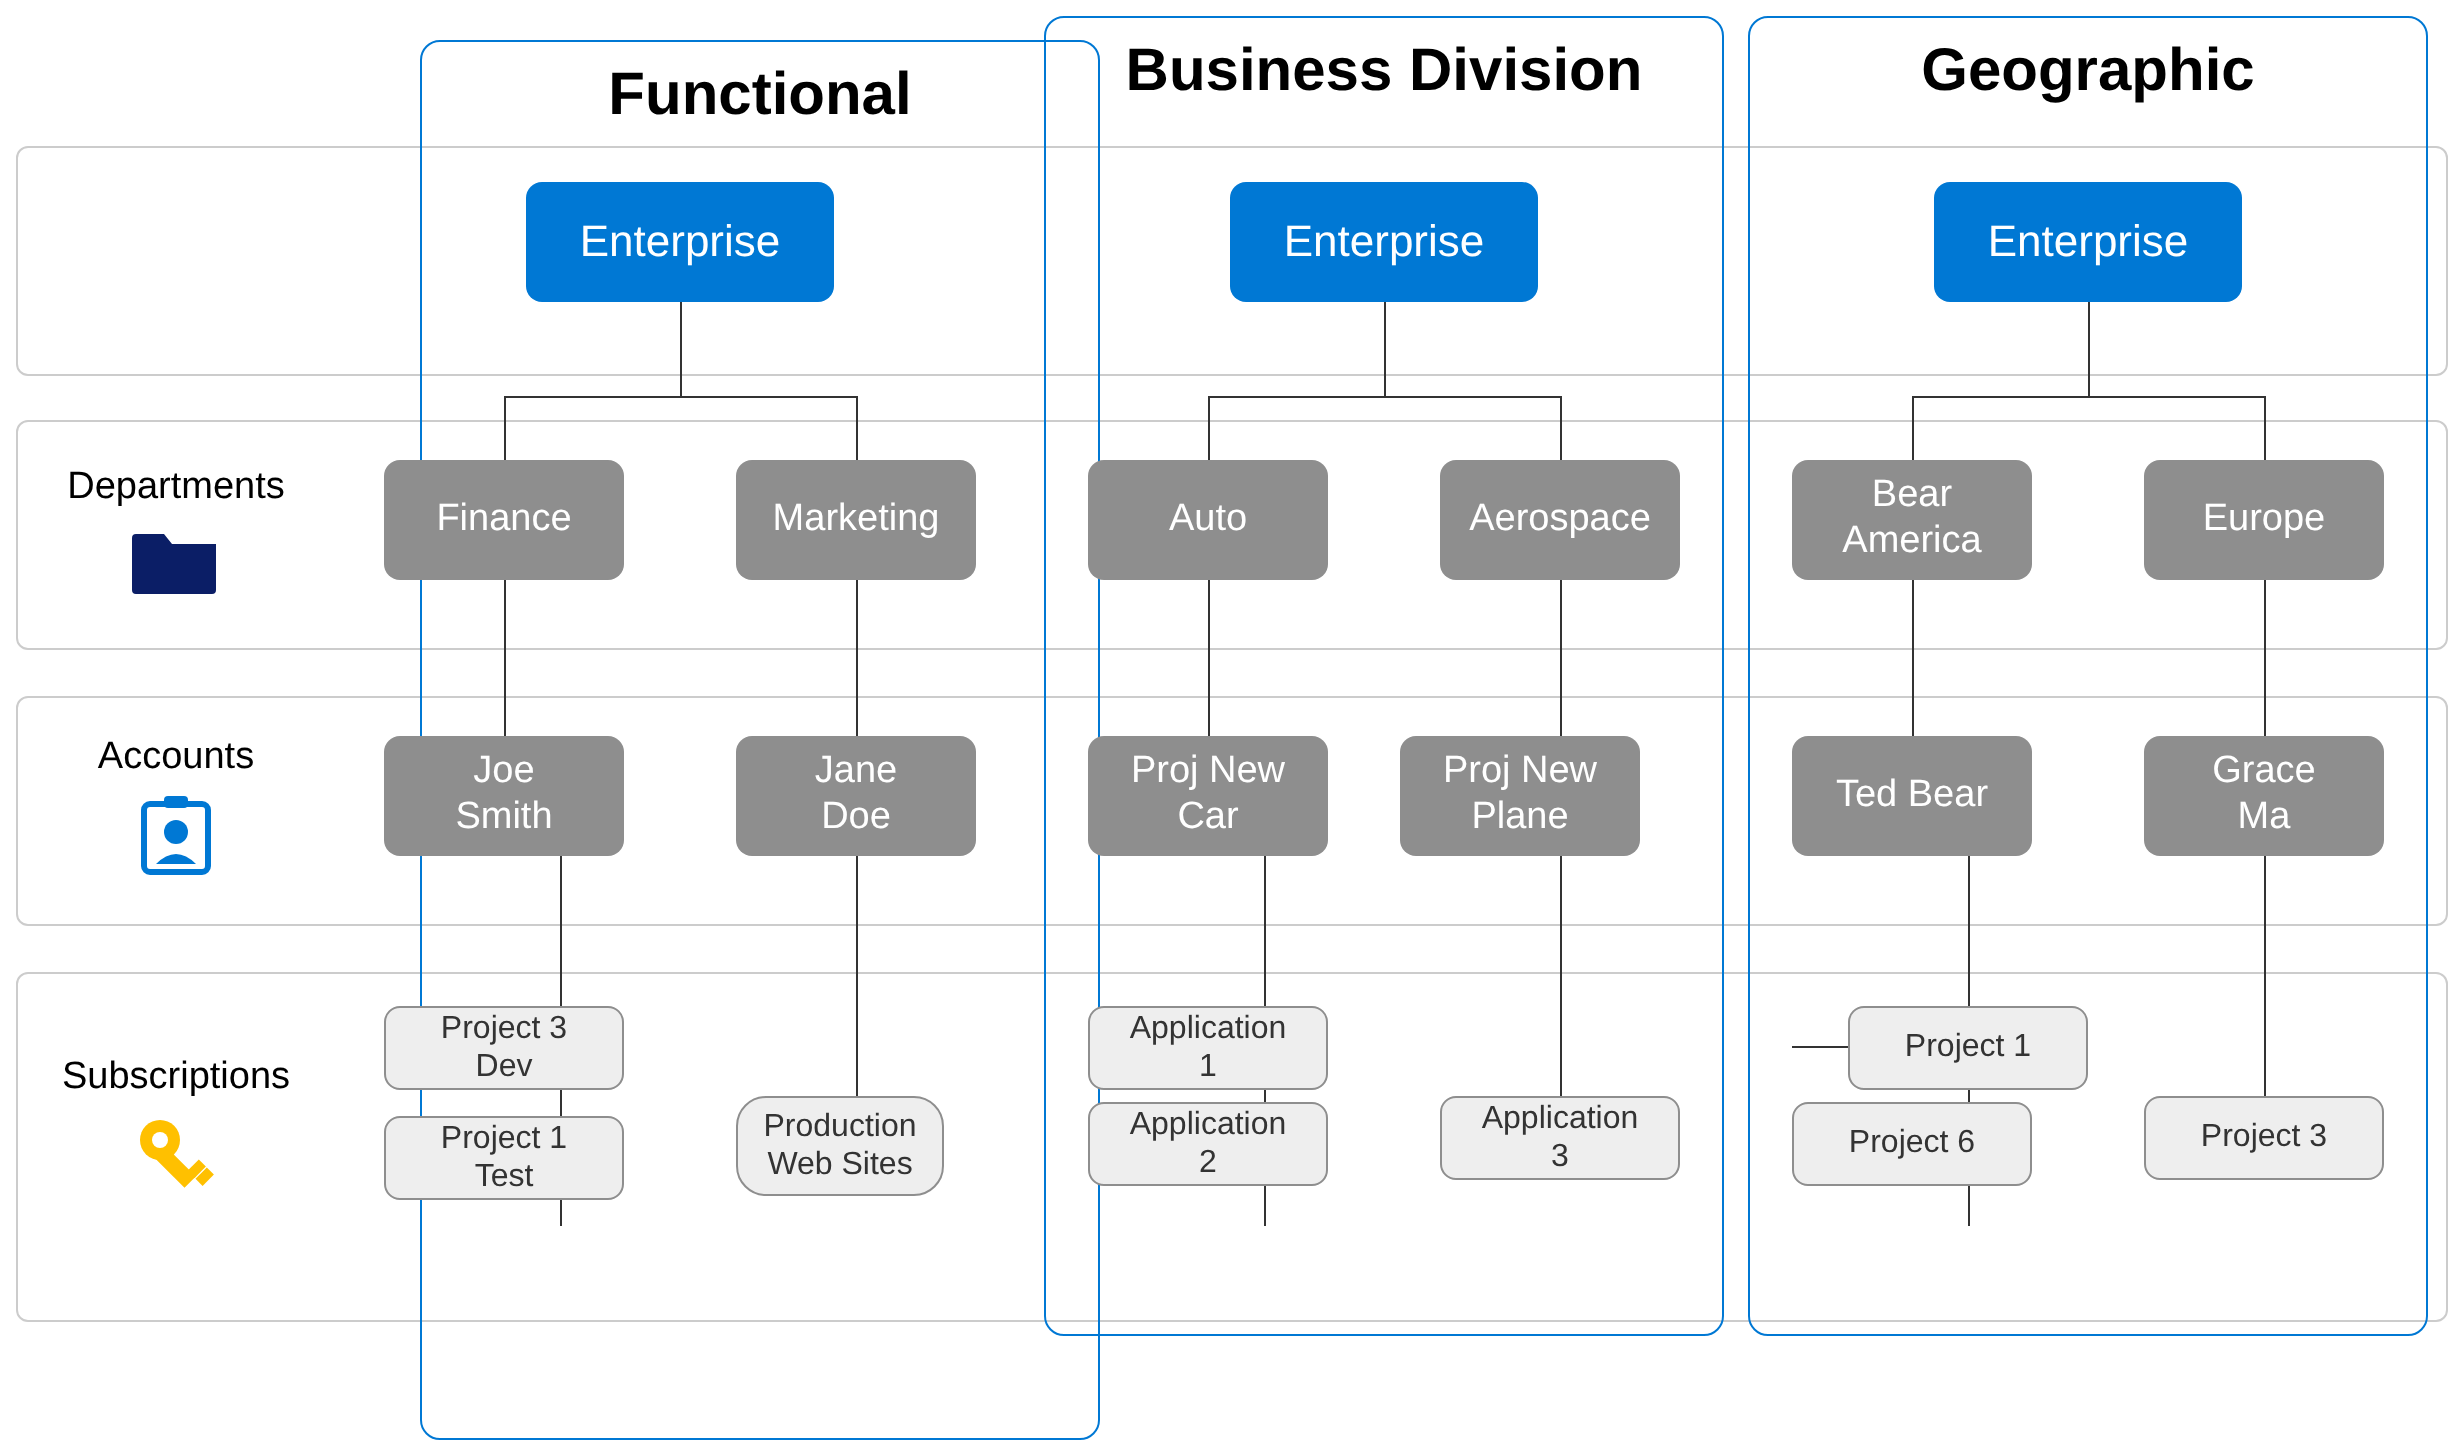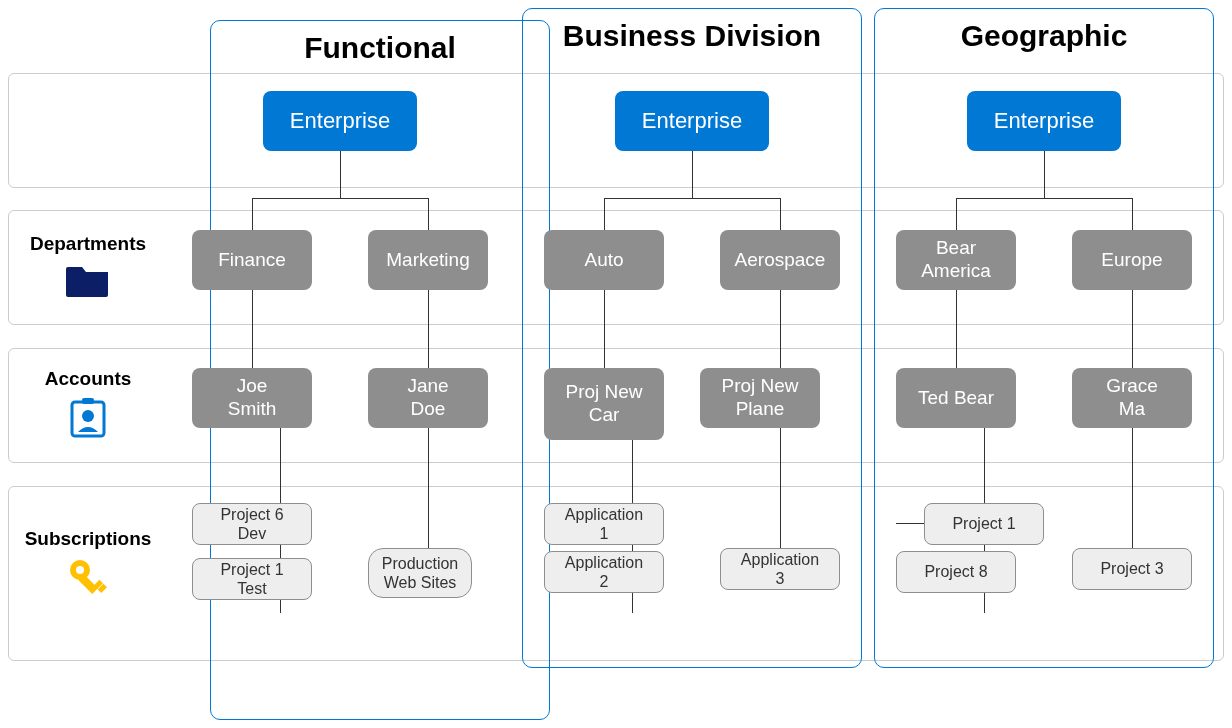--- a/index.html
+++ b/index.html
@@ -37,21 +37,21 @@
     background: #fff;
   }
   .row-label {
     position: absolute;
     left: 10px;
     width: 140px;
     text-align: center;
   }
   .row-label .txt {
     font-size: 19px;
-    font-weight: 700;
+    font-weight: 400;
     margin-bottom: 6px;
   }
   .row-label .icn { margin: 0 auto; }
   .box {
     position: absolute;
     border-radius: 8px;
     display: flex;
     align-items: center;
     justify-content: center;
     text-align: center;
@@ -135,21 +135,21 @@
   <div class="connector v" style="left:272px;top:420px;height:185px;"></div>
   <div class="connector h" style="left:184px;top:515px;width:88px;"></div>
   <div class="connector h" style="left:184px;top:570px;width:88px;"></div>
   <div class="connector v" style="left:420px;top:420px;height:120px;"></div>
 
   <div class="box box-ent" style="left:255px;top:83px;width:154px;height:60px;">Enterprise</div>
   <div class="box box-dept" style="left:360px;top:222px;width:120px;height:60px;">Marketing</div>
   <div class="box box-dept" style="left:184px;top:222px;width:120px;height:60px;">Finance</div>
   <div class="box box-acct" style="left:184px;top:360px;width:120px;height:60px;">Joe Smith</div>
   <div class="box box-acct" style="left:360px;top:360px;width:120px;height:60px;">Jane Doe</div>
-  <div class="box box-sub" style="left:184px;top:495px;width:120px;height:40px;">Project 6 Dev</div>
+  <div class="box box-sub" style="left:184px;top:495px;width:120px;height:40px;">Project 3 Dev</div>
   <div class="box box-sub" style="left:184px;top:550px;width:120px;height:35px;">Project 1 Test</div>
   <div class="box box-sub" style="left:360px;top:540px;width:104px;height:50px;border-radius:15px;">Production Web Sites</div>
 
   <div class="col-frame" style="left:514px;top:0;width:340px;height:660px;">
     <div class="col-title">Business Division</div>
   </div>
 
   <div class="connector v" style="left:684px;top:143px;height:47px;"></div>
   <div class="connector h" style="left:596px;top:190px;width:176px;"></div>
   <div class="connector v" style="left:596px;top:190px;height:32px;"></div>
@@ -157,21 +157,21 @@
   <div class="connector v" style="left:596px;top:282px;height:78px;"></div>
   <div class="connector v" style="left:772px;top:282px;height:78px;"></div>
   <div class="connector v" style="left:624px;top:420px;height:185px;"></div>
   <div class="connector h" style="left:536px;top:515px;width:88px;"></div>
   <div class="connector h" style="left:536px;top:563px;width:88px;"></div>
   <div class="connector v" style="left:772px;top:420px;height:120px;"></div>
 
   <div class="box box-ent" style="left:607px;top:83px;width:154px;height:60px;">Enterprise</div>
   <div class="box box-dept" style="left:536px;top:222px;width:120px;height:60px;">Auto</div>
   <div class="box box-dept" style="left:712px;top:222px;width:120px;height:60px;">Aerospace</div>
-  <div class="box box-acct" style="left:536px;top:360px;width:120px;height:72px;">Proj New Car</div>
+  <div class="box box-acct" style="left:536px;top:360px;width:120px;height:60px;">Proj New Car</div>
   <div class="box box-acct" style="left:692px;top:360px;width:120px;height:60px;">Proj New Plane</div>
   <div class="box box-sub" style="left:536px;top:495px;width:120px;height:40px;">Application 1</div>
   <div class="box box-sub" style="left:536px;top:543px;width:120px;height:40px;">Application 2</div>
   <div class="box box-sub" style="left:712px;top:540px;width:120px;height:40px;">Application 3</div>
 
   <div class="col-frame" style="left:866px;top:0;width:340px;height:660px;">
     <div class="col-title">Geographic</div>
   </div>
 
   <div class="connector v" style="left:1036px;top:143px;height:47px;"></div>
@@ -184,16 +184,16 @@
   <div class="connector h" style="left:888px;top:515px;width:88px;"></div>
   <div class="connector h" style="left:888px;top:563px;width:88px;"></div>
   <div class="connector v" style="left:1124px;top:420px;height:120px;"></div>
 
   <div class="box box-ent" style="left:959px;top:83px;width:154px;height:60px;">Enterprise</div>
   <div class="box box-dept" style="left:888px;top:222px;width:120px;height:60px;">Bear America</div>
   <div class="box box-dept" style="left:1064px;top:222px;width:120px;height:60px;">Europe</div>
   <div class="box box-acct" style="left:888px;top:360px;width:120px;height:60px;">Ted Bear</div>
   <div class="box box-acct" style="left:1064px;top:360px;width:120px;height:60px;">Grace Ma</div>
   <div class="box box-sub" style="left:888px;top:495px;width:120px;height:40px;margin-left:28px;">Project 1</div>
-  <div class="box box-sub" style="left:888px;top:543px;width:120px;height:40px;">Project 8</div>
+  <div class="box box-sub" style="left:888px;top:543px;width:120px;height:40px;">Project 6</div>
   <div class="box box-sub" style="left:1064px;top:540px;width:120px;height:40px;">Project 3</div>
 
 </div>
 
 </body></html>

